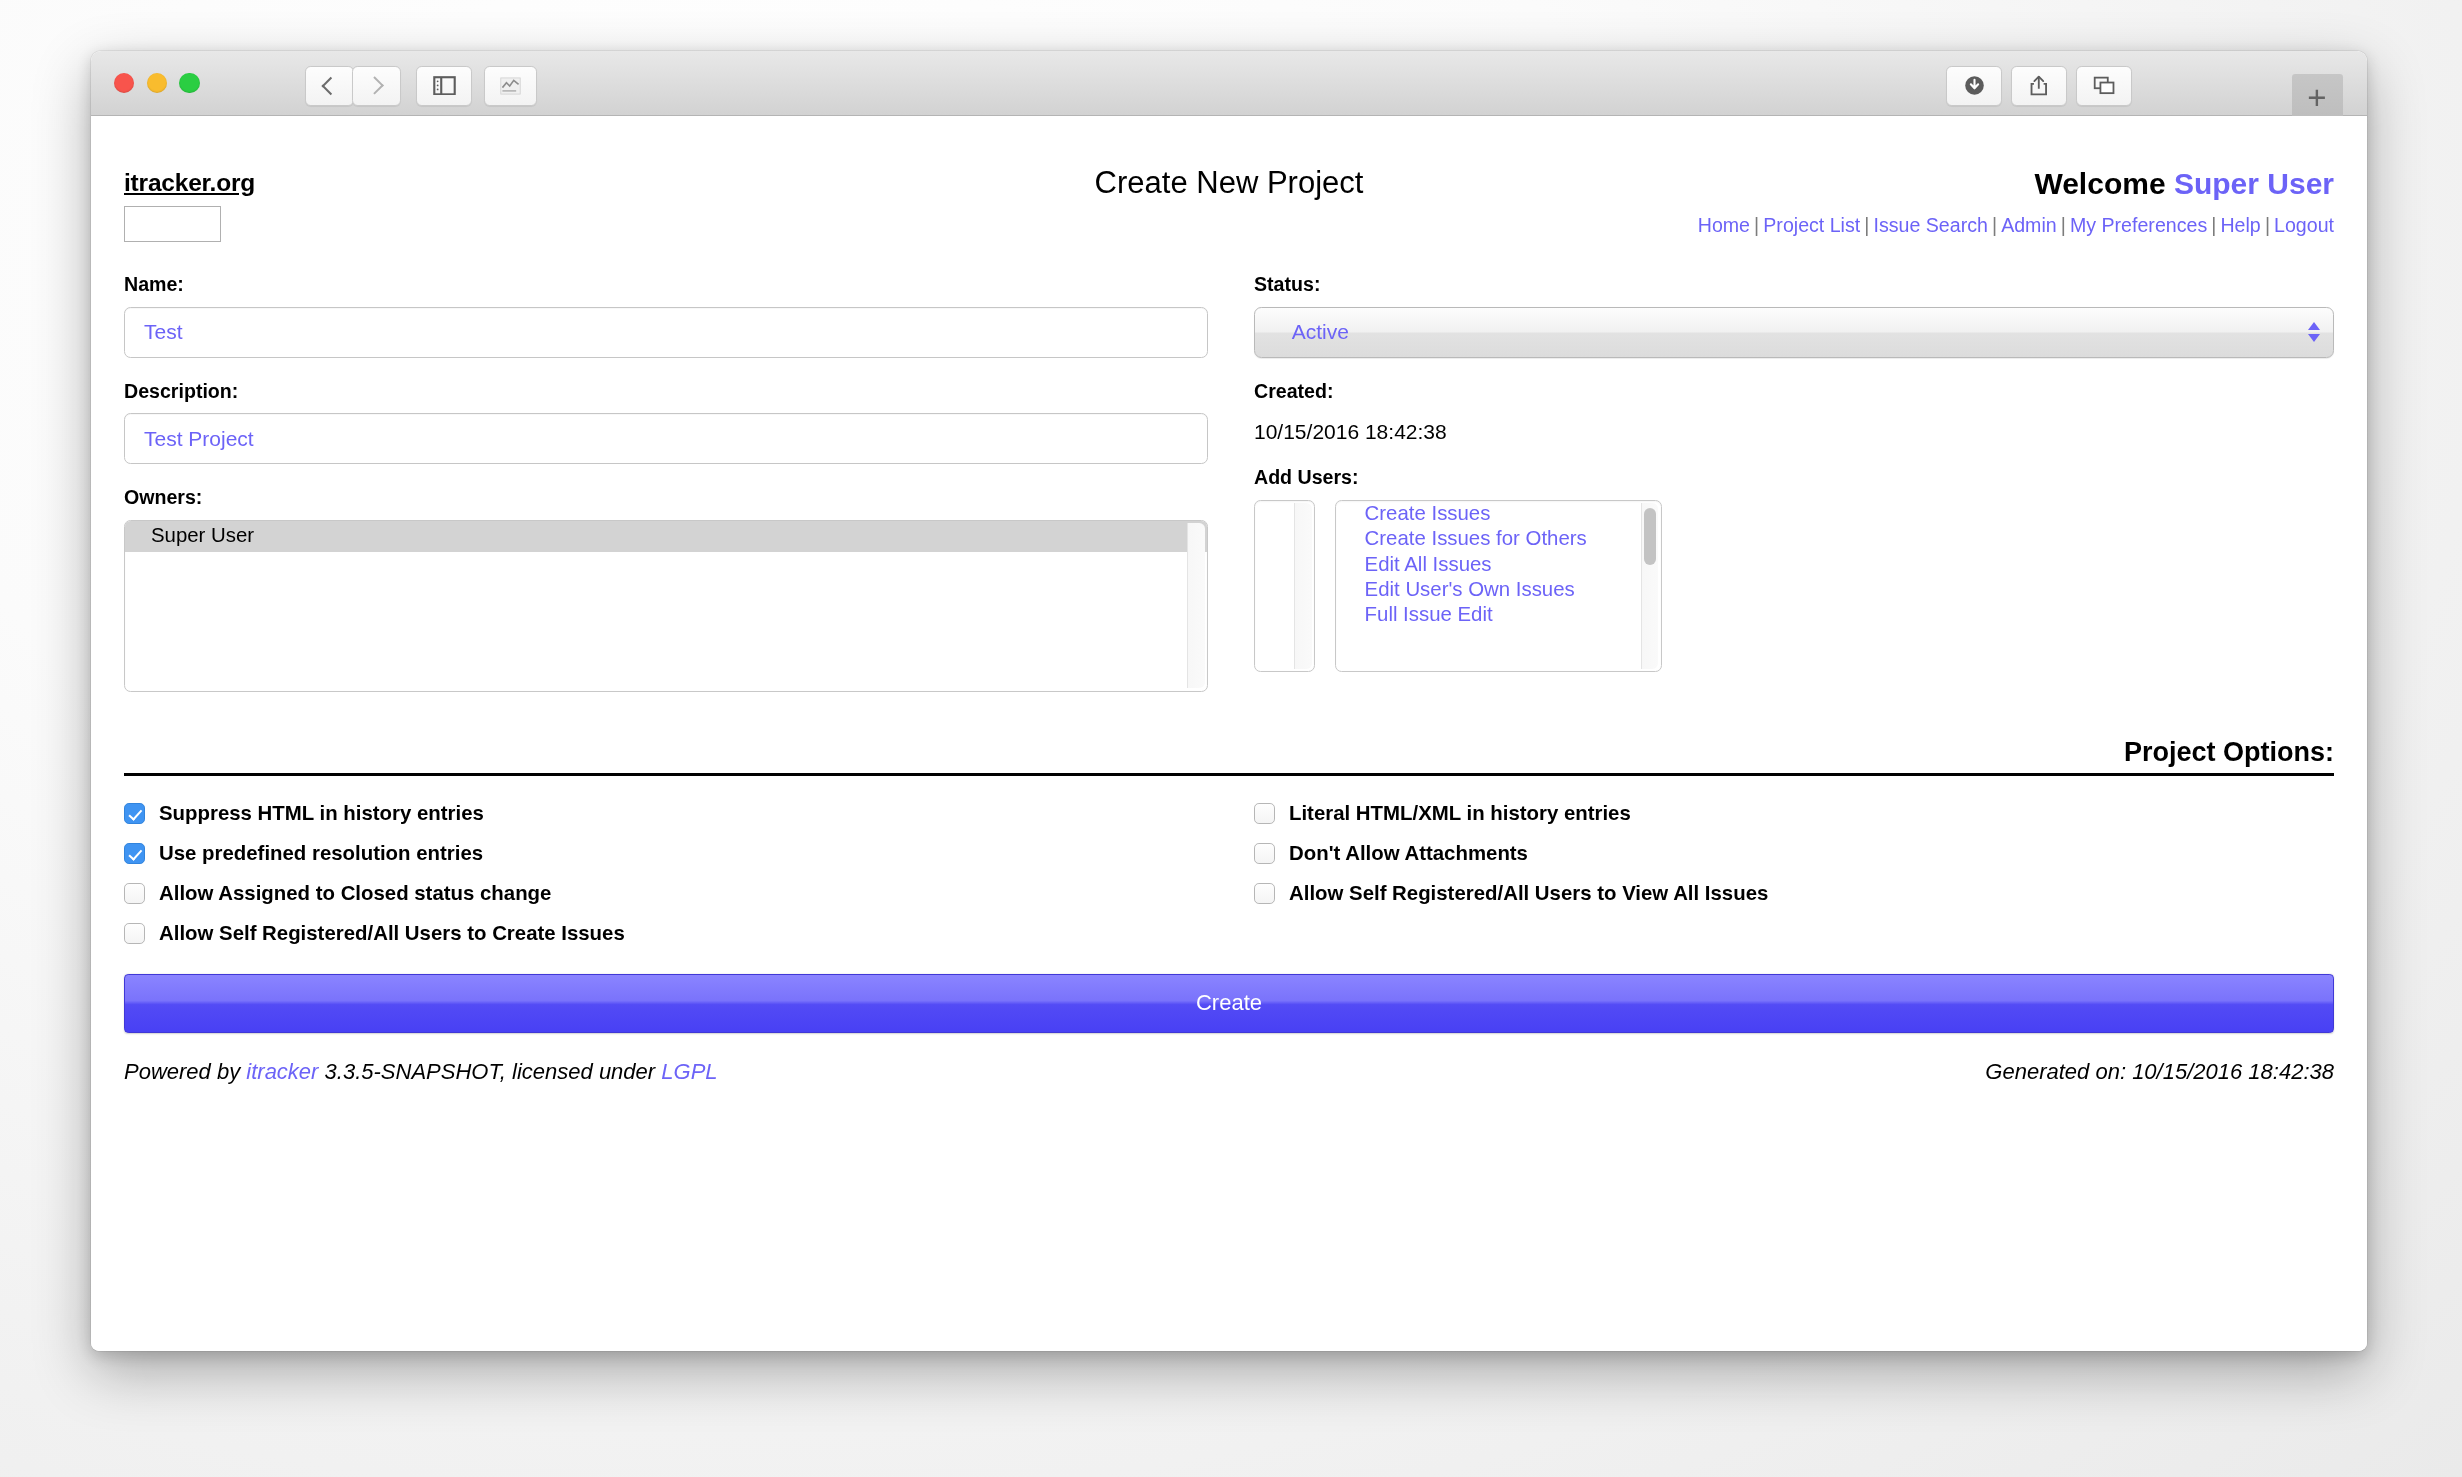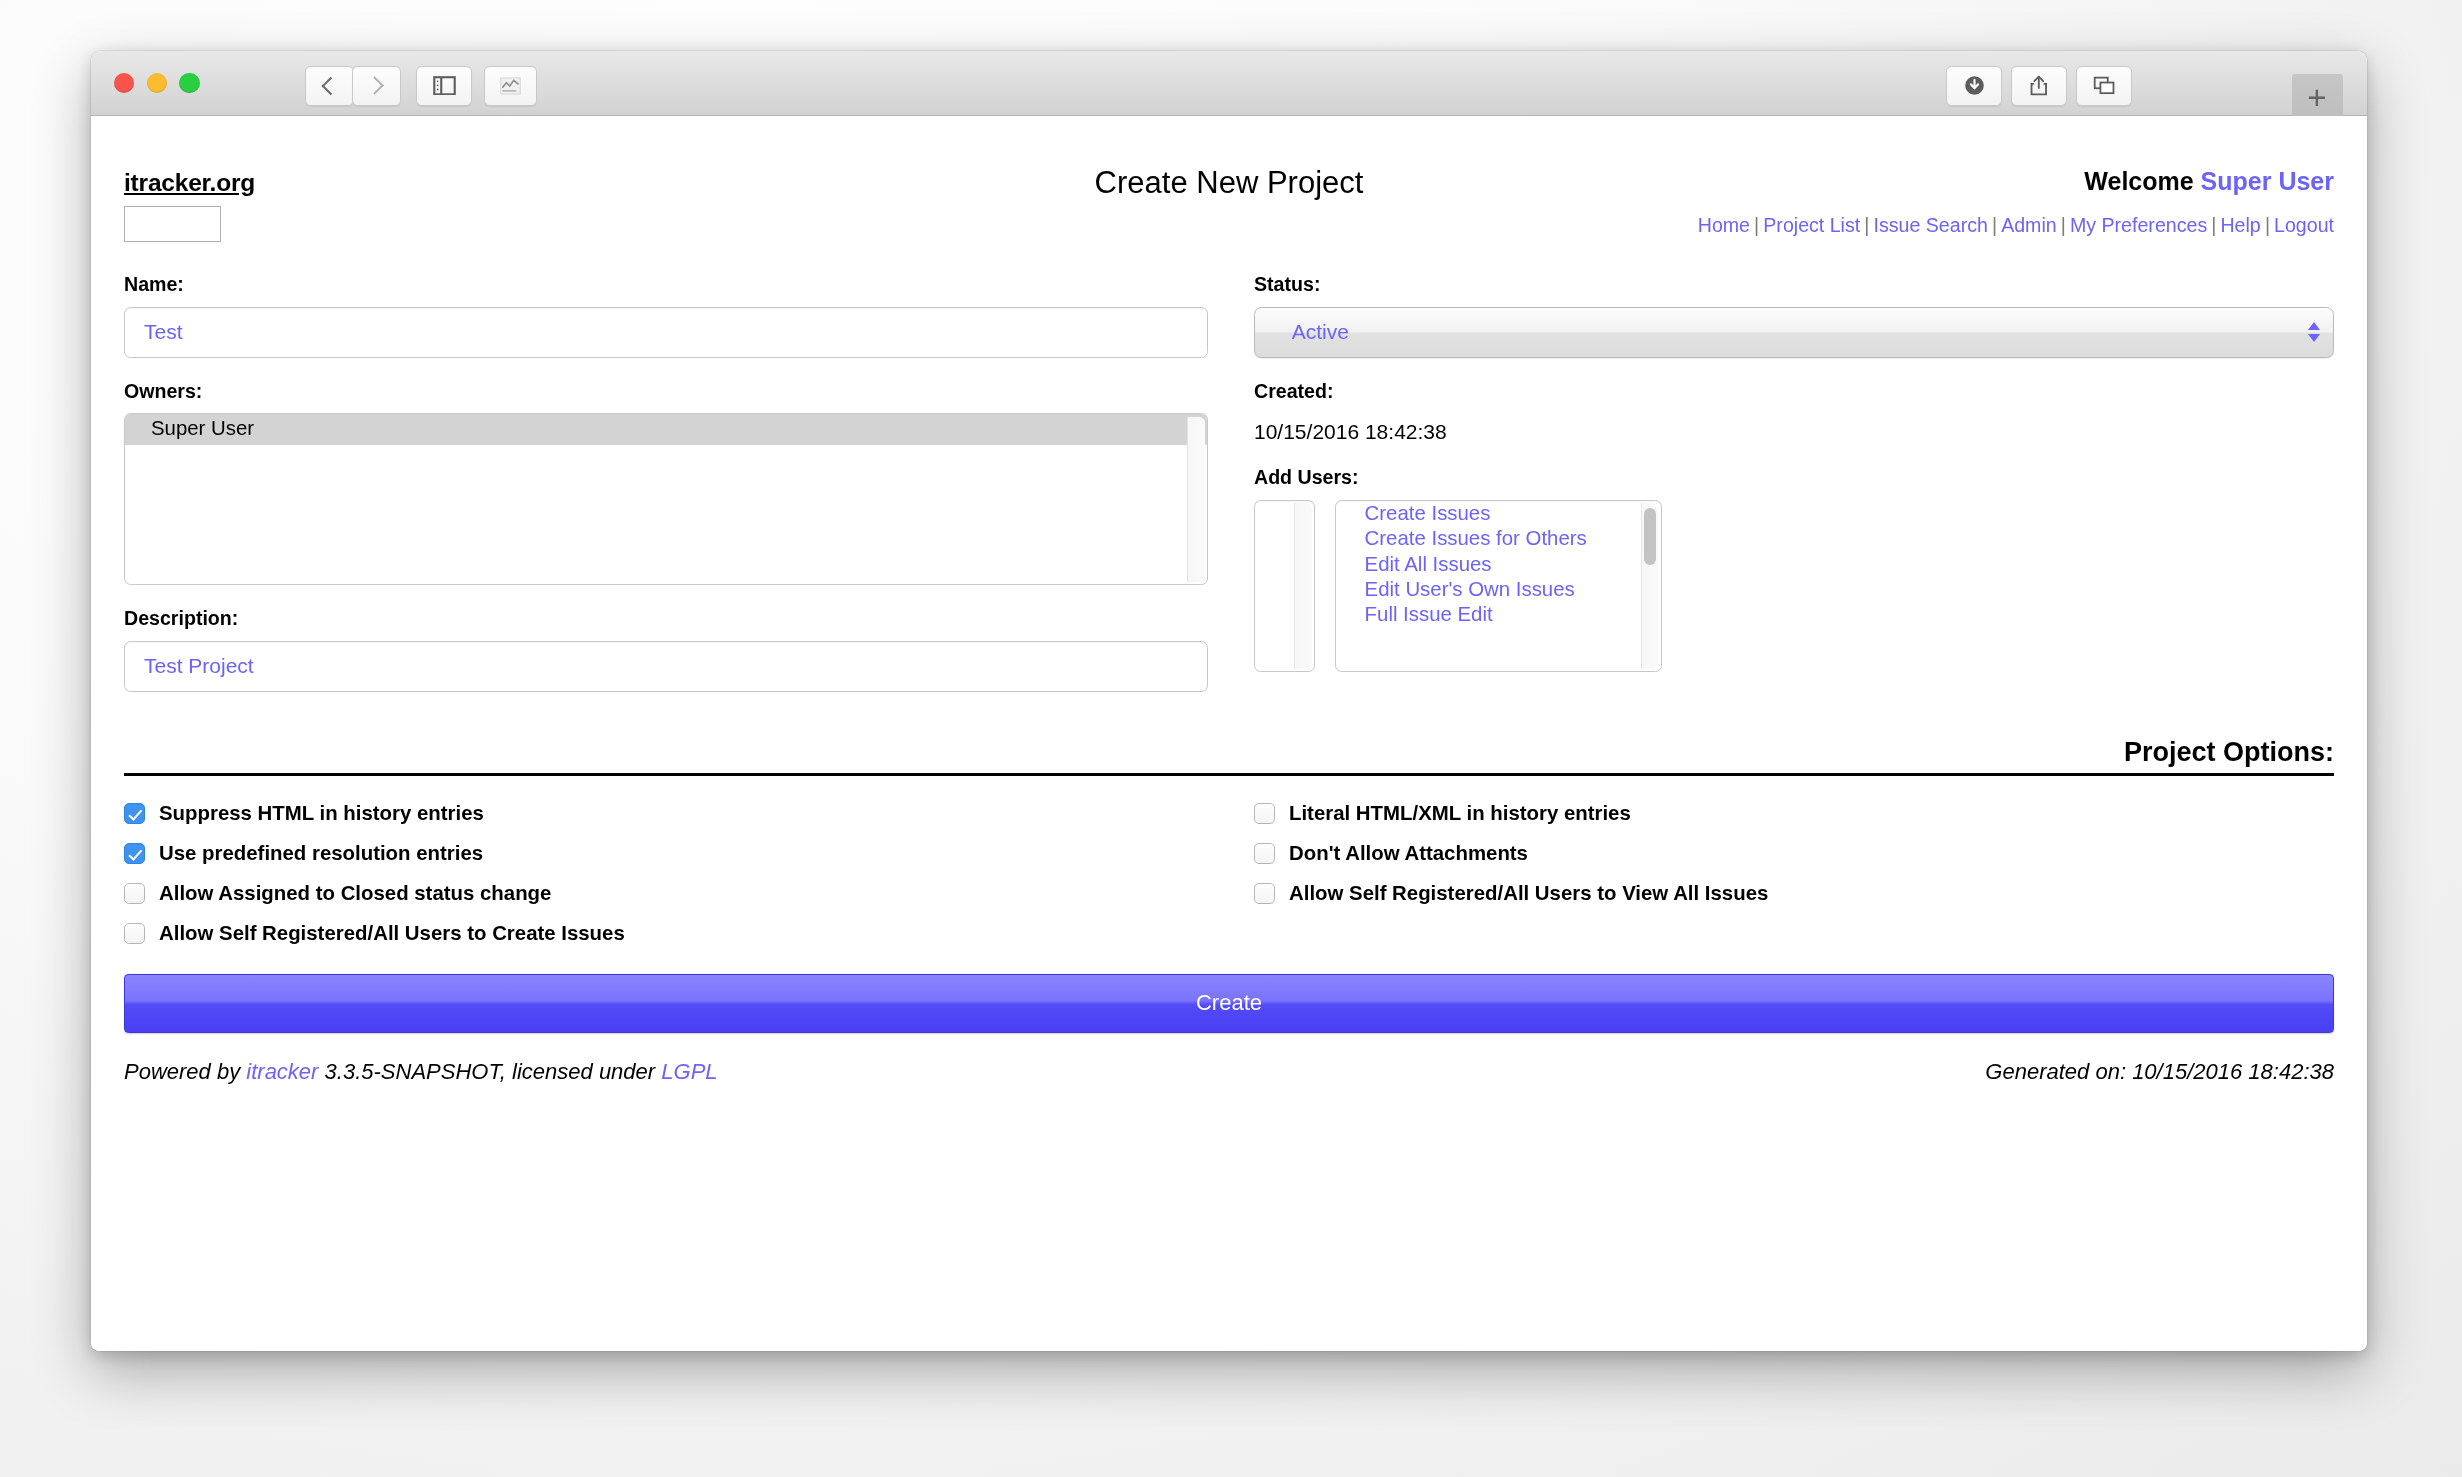--- a/index.html
+++ b/index.html
@@ -137,21 +137,21 @@
     position: absolute;
     left: 0; right: 0; top: 16.3px;
     text-align: center;
     font-size: 31px;
     color: #000;
     font-weight: 400;
   }
   .welcome {
     position: absolute;
     right: 0; top: 18px;
-    font-size: 25px;
+    font-size: 30px;
     font-weight: bold;
     color: #000;
     white-space: nowrap;
   }
   .welcome .uname { color: #6c63f7; }
   .navlinks {
     position: absolute;
     right: 0; top: 65px;
     font-size: 19.6px;
     color: #6b6b6b;
@@ -462,30 +462,30 @@
 
       <div class="form-grid">
 
         <div>
           <div class="block">
             <div class="field-label">Name:</div>
             <input class="txt-input" type="text" value="Test" style="">
           </div>
 
           <div class="block">
+            <div class="field-label">Description:</div>
+            <input class="txt-input" type="text" value="Test Project" style="">
+          </div>
+
+          <div class="block">
             <div class="field-label">Owners:</div>
             <div class="listbox">
               <div class="opt selected">Super User</div>
               <div class="vscroll-track"></div>
             </div>
-          </div>
-
-          <div class="block">
-            <div class="field-label">Description:</div>
-            <input class="txt-input" type="text" value="Test Project" style="">
           </div>
         </div>
 
         <div>
           <div class="block">
             <div class="field-label">Status:</div>
             <div class="sel-wrap">
               <div class="sel">
                 <span class="sel-val">Active</span>
                 <span class="sel-arrows">

